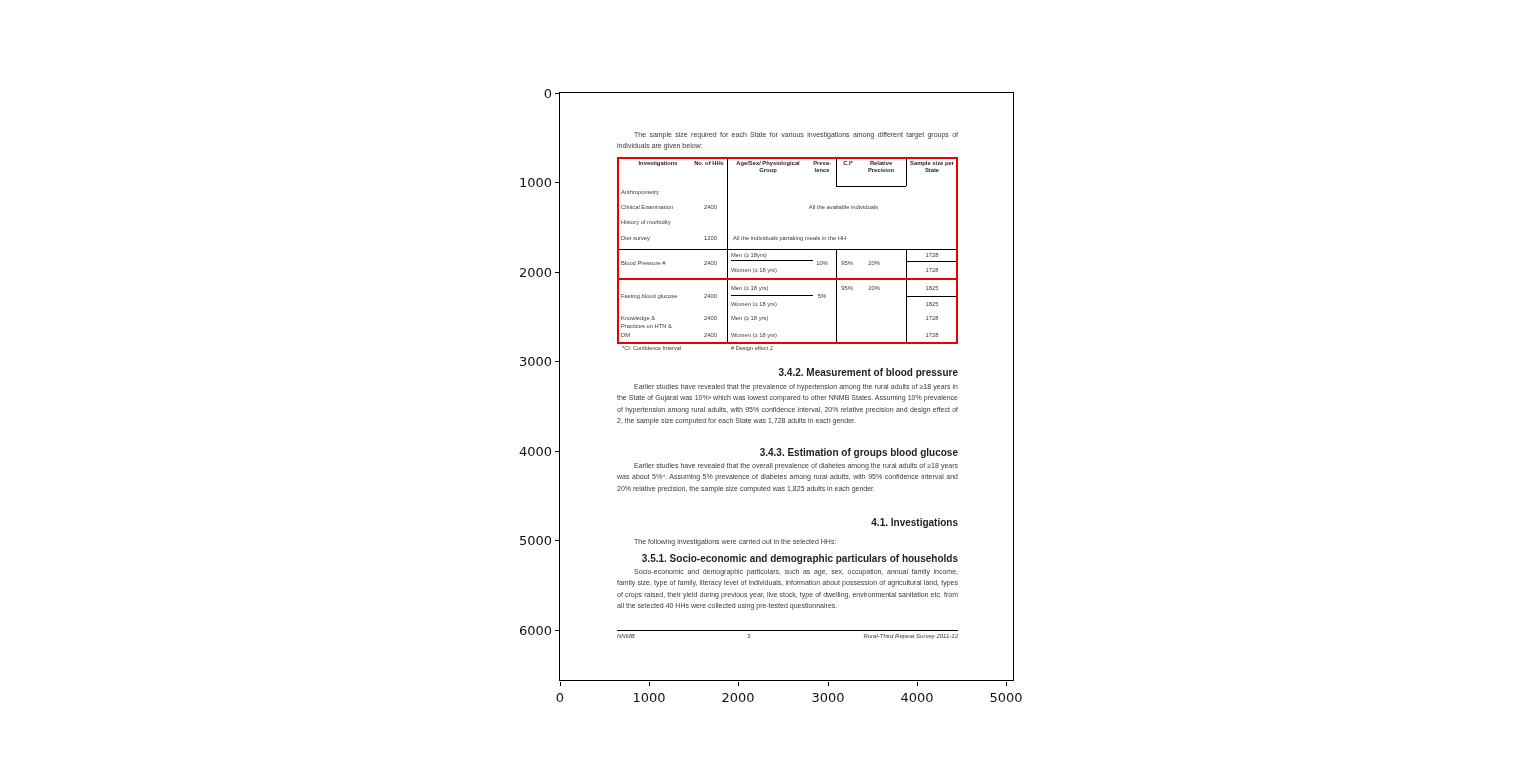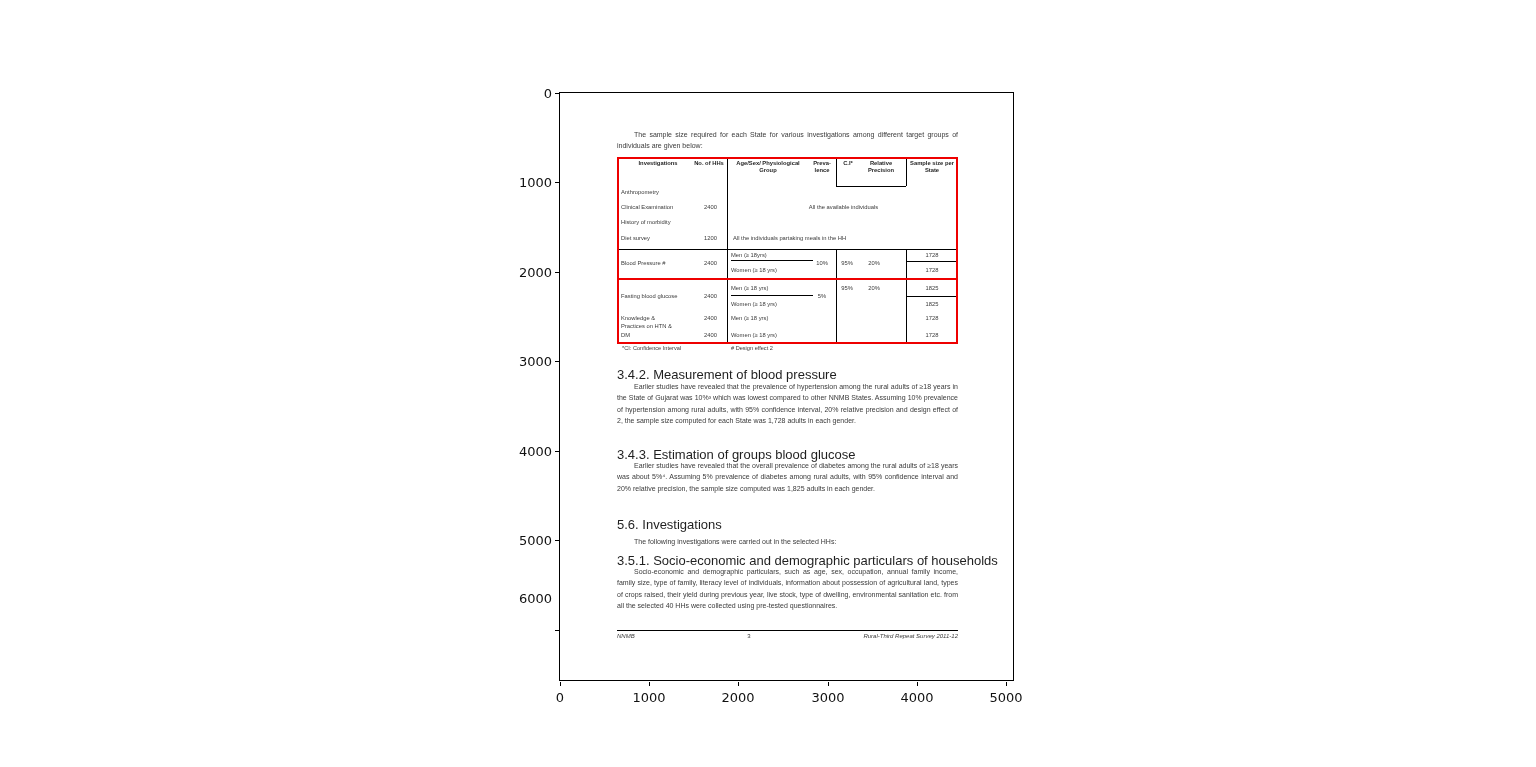--- a/index.html
+++ b/index.html
@@ -13,21 +13,21 @@
   .tick-mark-x { position:absolute; width:1px; height:4px; background:#000; top:589px; }
   .tick-mark-y { position:absolute; width:4px; height:1px; background:#000; left:-5px; }
   .tick-label { position:absolute; font-family:"DejaVu Sans", sans-serif; font-size:13px; color:#111; }
   .tick-label.x { transform:translateX(-50%); top:597px; }
   .tick-label.y { width:44px; text-align:right; left:-52px; transform:translateY(-50%); }
 
   
   .doc { position:absolute; inset:0; color:var(--ink); }
   .blk { position:absolute; left:57px; width:341px; }
   .para { font-size:7px; line-height:11.3px; text-align:justify; text-indent:17px; color:var(--ink); }
-  .hd   { font-size:13px; font-weight:normal; color:var(--ink-dark); white-space:nowrap; }
+  .hd   { font-size:10px; font-weight:bold; color:var(--ink-dark); white-space:nowrap;text-align:right; }
 
   
   .tbl { position:absolute; left:57px; top:64px; width:341px; height:187px; }
   .redbox  { position:absolute; inset:0; border:2px solid var(--red); z-index:5; }
   .redline { position:absolute; left:0; width:341px; top:121px; height:2px; background:var(--red); z-index:5; }
   .vl { position:absolute; width:1px; background:#000; }
   .hl { position:absolute; height:1px; background:#000; }
   .tc  { position:absolute; transform:translateY(-50%); font-size:5.8px; white-space:nowrap; color:var(--ink); }
   .th  { position:absolute; top:3px; font-weight:bold; font-size:5.8px; line-height:1.25;
          text-align:center; color:var(--ink-dark); }
@@ -119,21 +119,21 @@
 
       <div class="fnote" style="left:62px; top:252px">*CI: Confidence Interval</div>
       <div class="fnote" style="left:171px; top:252px"># Design effect 2</div>
 
       <div class="blk hd" style="top:274px">3.4.2. Measurement of blood pressure</div>
       <div class="blk para" style="top:288px">Earlier studies have revealed that the prevalence of hypertension among the rural adults of ≥18 years in the State of Gujarat was 10%³ which was lowest compared to other NNMB States. Assuming 10% prevalence of hypertension among rural adults, with 95% confidence interval, 20% relative precision and design effect of 2, the sample size computed for each State was 1,728 adults in each gender.</div>
 
       <div class="blk hd" style="top:354px">3.4.3. Estimation of groups blood glucose</div>
       <div class="blk para" style="top:367px">Earlier studies have revealed that the overall prevalence of diabetes among the rural adults of ≥18 years was about 5%⁴. Assuming 5% prevalence of diabetes among rural adults, with 95% confidence interval and 20% relative precision, the sample size computed was 1,825 adults in each gender.</div>
 
-      <div class="blk hd" style="top:424px">5.6. Investigations</div>
+      <div class="blk hd" style="top:424px">4.1. Investigations</div>
       <div class="blk para" style="top:443px">The following investigations were carried out in the selected HHs:</div>
 
       <div class="blk hd" style="top:460px">3.5.1. Socio-economic and demographic particulars of households</div>
       <div class="blk para" style="top:473px">Socio-economic and demographic particulars, such as age, sex, occupation, annual family income, family size, type of family, literacy level of individuals, information about possession of agricultural land, types of crops raised, their yield during previous year, live stock, type of dwelling, environmental sanitation etc. from all the selected 40 HHs were collected using pre-tested questionnaires.</div>
 
       <div class="footer-rule"></div>
       <div class="footer">
         <span class="it">NNMB</span>
         <span>3</span>
         <span class="it">Rural-Third Repeat Survey 2011-12</span>
@@ -157,15 +157,15 @@
       <div class="tick-label y" style="top: 89px;">1000</div>
       <div class="tick-mark-y" style="top: 179px;"></div>
       <div class="tick-label y" style="top: 179px;">2000</div>
       <div class="tick-mark-y" style="top: 268px;"></div>
       <div class="tick-label y" style="top: 268px;">3000</div>
       <div class="tick-mark-y" style="top: 358px;"></div>
       <div class="tick-label y" style="top: 358px;">4000</div>
       <div class="tick-mark-y" style="top: 447px;"></div>
       <div class="tick-label y" style="top: 447px;">5000</div>
       <div class="tick-mark-y" style="top: 537px;"></div>
-      <div class="tick-label y" style="top: 505px;">6000</div>
+      <div class="tick-label y" style="top: 537px;">6000</div>
     </div>
 </div>
 
 </body></html>

